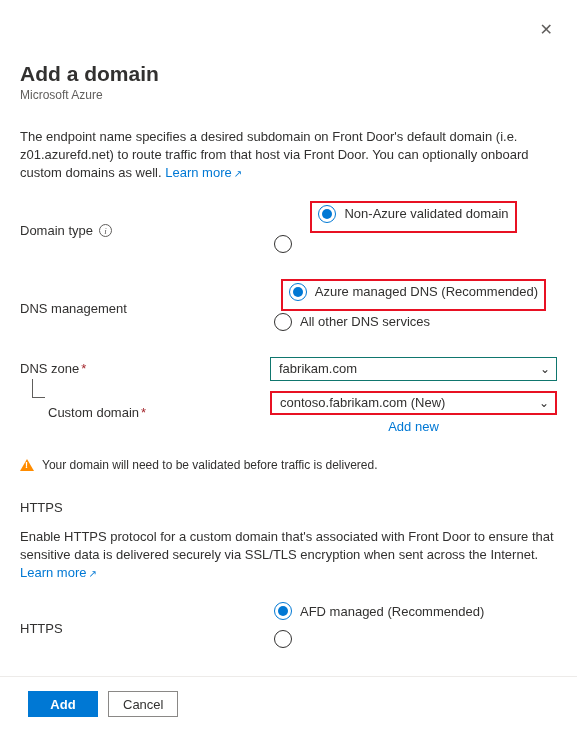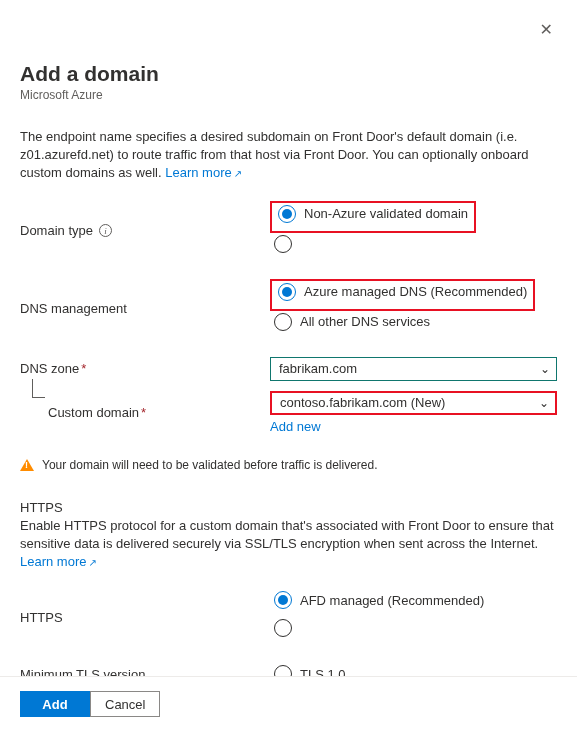--- a/index.html
+++ b/index.html
@@ -39,21 +39,21 @@
       border-bottom: 1px solid #605e5c;
     }
     .info-i {
       display: inline-flex; justify-content:center; align-items:center;
       width: 13px; height: 13px;
       border: 1px solid #605e5c; border-radius: 50%;
       font-size: 9px; color: #605e5c; margin-left: 6px;
       font-style: italic; font-family: serif;
     }
     .req { color: #a4262c; margin-left: 2px; }
-    .form-control { flex: 1; }
+    .form-control { flex: 1; text-align: center; }
     .radio-group { }
     .radio-row { display: flex; align-items: center; margin-bottom: 6px; padding: 2px 4px; }
     .radio {
       width: 18px; height: 18px; border-radius: 50%;
       border: 1px solid #323130; margin-right: 8px;
       position: relative; flex-shrink: 0;
       display: inline-block;
     }
     .radio.checked { border-color: #0078d4; }
     .radio.checked::after {
@@ -76,22 +76,22 @@
     .warning-row { display: flex; align-items: center; margin-top: 24px; font-size: 12px; color: #323130; }
     .warn-icon {
       width: 0; height: 0; border-left: 7px solid transparent; border-right: 7px solid transparent;
       border-bottom: 12px solid #ff8c00; margin-right: 8px; position: relative;
     }
     .warn-icon::after { content: "!"; position: absolute; left: -2px; top: 1px; font-size: 9px; color: #fff; font-weight: bold;}
     .section-h { font-size: 13px; font-weight: 400; margin-top: 28px; color: #323130; }
     .footer {
       position: absolute; bottom: 0; left: 0; right: 0;
       border-top: 1px solid #edebe9;
-      padding: 14px 20px;
-      display: flex; gap: 0;
+      padding: 14px 28px;
+      display: flex; gap: 10px;
       background: #fff;
     }
     .btn {
       height: 26px; min-width: 70px; font-size: 13px;
       display: inline-flex; align-items: center; justify-content: center;
       cursor: pointer; border: 1px solid #8a8886; background: #fff;
       padding: 0 14px;
     }
     .btn.primary { background: #0078d4; color: #fff; border-color: #0078d4; font-weight: 600;}
   </style>
@@ -174,21 +174,21 @@
       <div class="addnew"><a class="link">Add new</a></div>
     </div>
   </div>
 
   <div class="warning-row">
     <span class="warn-icon"></span>
     <span>Your domain will need to be validated before traffic is delivered.</span>
   </div>
 
   <div class="section-h">HTTPS</div>
-  <div class="description" style="margin-top:2px;">
+  <div class="description" style="margin-top:13px;">
     <span>Enable HTTPS protocol for a custom domain that's associated with Front Door to ensure that sensitive data is delivered securely via SSL/TLS encryption when sent across the Internet.</span><br>
     <a class="link"><span>Learn more</span><span class="ext-icon">↗</span></a>
   </div>
 
   <div class="form-row">
     <div class="form-label">
       <span>HTTPS</span>
     </div>
     <div class="form-control radio-group">
       <div class="radio-row">

